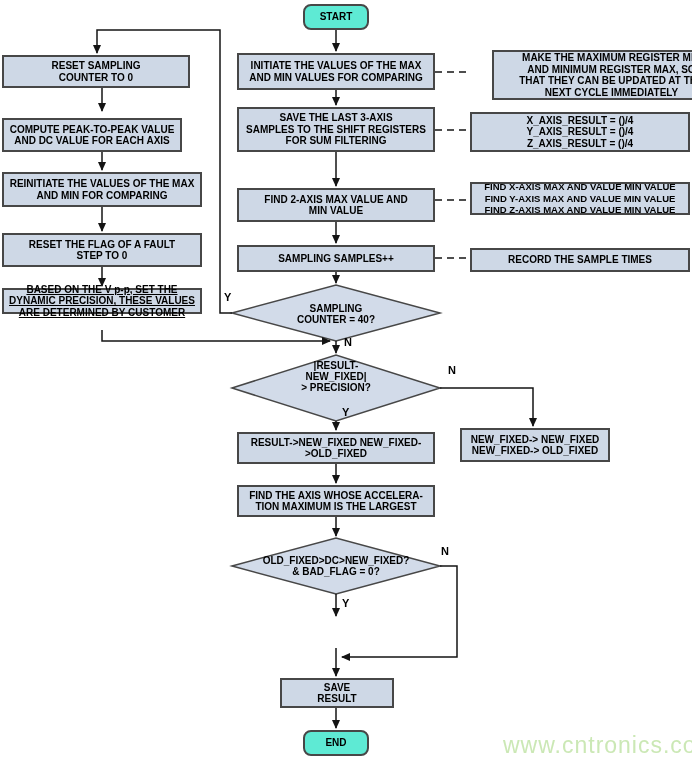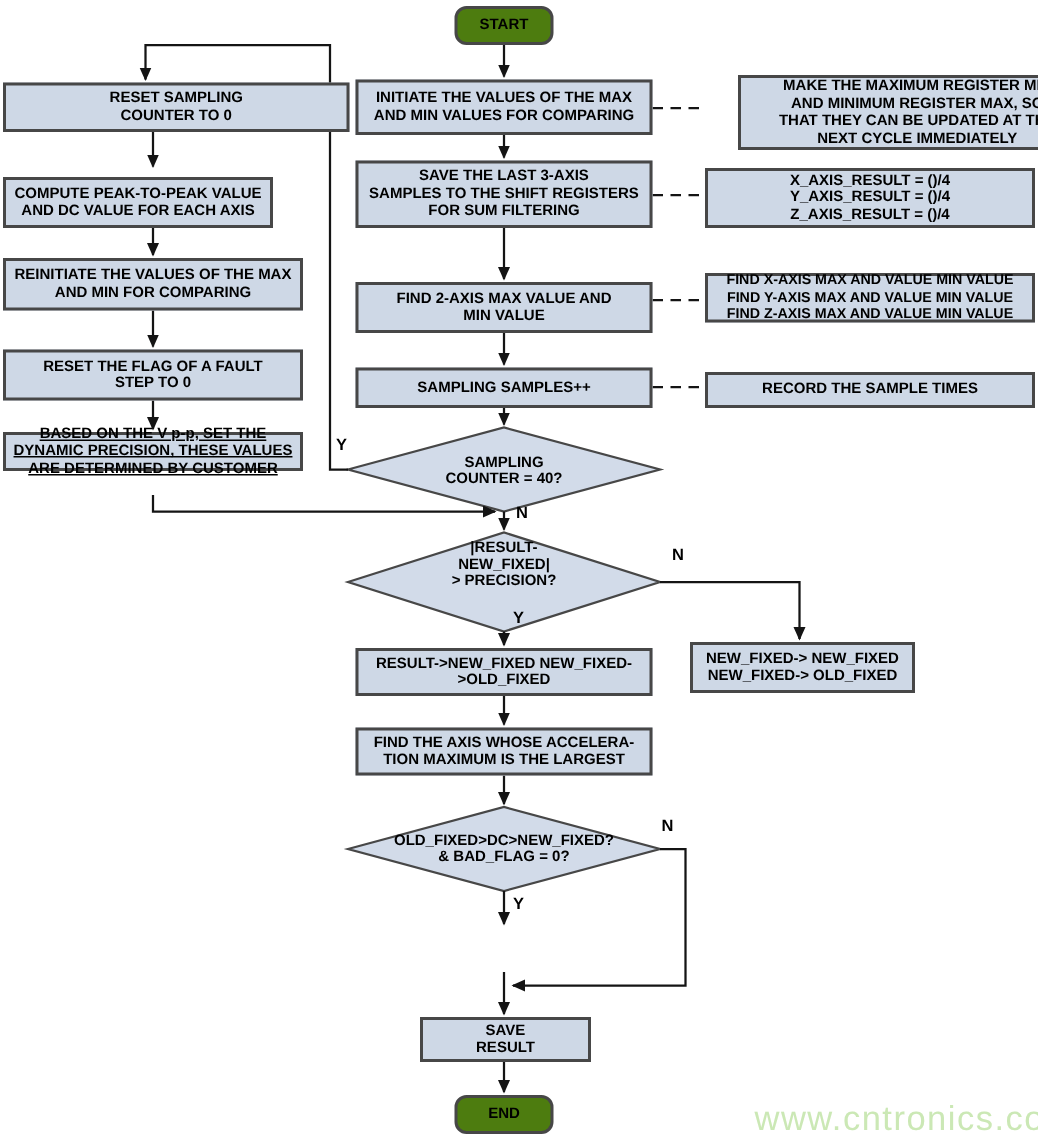--- a/index.html
+++ b/index.html
@@ -8,21 +8,21 @@
     font-family:"Liberation Sans","DejaVu Sans",sans-serif;
   }
   #wires{position:absolute;left:0;top:0;width:692px;height:760px;}
   .node{
     position:absolute;box-sizing:border-box;
     background:#ced8e6;border:2px solid #474747;
     display:flex;align-items:center;justify-content:center;text-align:center;
     font-weight:bold;font-size:10px;line-height:11.5px;color:#000;
     white-space:pre-line;z-index:2;
   }
-  .terminal{border-radius:8px;background:#4d7c0f;}
+  .terminal{border-radius:8px;background:#5eead4;}
   .dtext{
     position:absolute;display:flex;align-items:center;justify-content:center;text-align:center;
     font-weight:bold;font-size:10px;line-height:11px;color:#000;white-space:pre-line;z-index:3;
     background:transparent;border:none;
   }
   .blabel{
     position:absolute;font-weight:bold;font-size:11px;color:#000;z-index:3;
   }
   .watermark{
     position:absolute;left:503px;top:732px;font-size:23px;letter-spacing:1px;
@@ -32,21 +32,21 @@
   #start{left:303px;top:4px;width:66px;height:26px;}
   #m1{left:237px;top:53px;width:198px;height:37px;}
   #m2{left:237px;top:107px;width:198px;height:45px;}
   #m3{left:237px;top:188px;width:198px;height:34px;}
   #m4{left:237px;top:245px;width:198px;height:27px;}
   #m5{left:237px;top:432px;width:198px;height:32px;}
   #m6{left:237px;top:485px;width:198px;height:32px;}
   #m7{left:277px;top:618px;width:118px;height:30px;}
   #m8{left:280px;top:678px;width:114px;height:30px;}
   #end{left:303px;top:730px;width:66px;height:26px;}
-  #l1{left:2px;top:55px;width:231px;height:33px;}
+  #l1{left:2px;top:55px;width:188px;height:33px;}
   #l2{left:2px;top:118px;width:180px;height:34px;}
   #l3{left:2px;top:172px;width:200px;height:35px;}
   #l4{left:2px;top:233px;width:200px;height:34px;}
   #l5{left:2px;top:288px;width:200px;height:26px;text-decoration:underline;}
   #r1{left:492px;top:50px;width:220px;height:50px;padding-left:19px;}
   #r2{left:470px;top:112px;width:220px;height:40px;}
   #r3{left:470px;top:182px;width:220px;height:33px;font-size:9.5px;}
   #r4{left:470px;top:248px;width:220px;height:24px;}
   #r5{left:460px;top:428px;width:150px;height:34px;}
   #d1t{left:266px;top:299px;width:140px;height:30px;}

